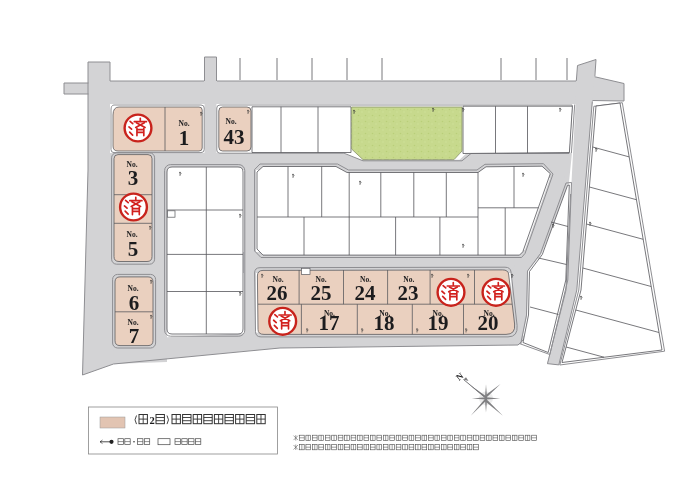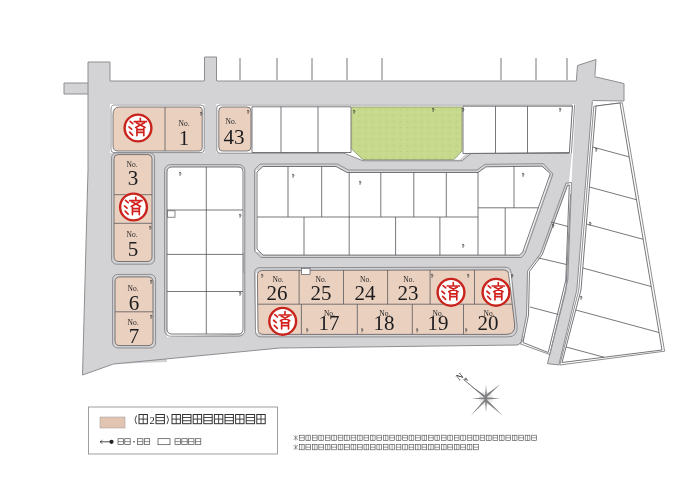--- a/index.html
+++ b/index.html
@@ -1,16 +1,16 @@
 <!DOCTYPE html>
 <html><head>
 <meta charset="utf-8">
 <style>
 html,body{margin:0;padding:0;background:#fff;}
-#page{position:relative;width:699px;height:500px;overflow:hidden;background:#fff;}
+#page{position:relative;width:699px;height:500px;overflow:hidden;background:#fff;font-weight:bold;}
 svg{display:block;}
 text{font-family:"Liberation Serif", serif;fill:#1c1c1e;}
 </style>
 </head>
 <body>
 <div id="page">
 <svg width="699" height="500" viewBox="0 0 699 500">
 <defs>
 <g id="fk1">
           <rect x="0" y="0" width="8.4" height="9.2" fill="none" stroke="#333" stroke-width="1"></rect>

